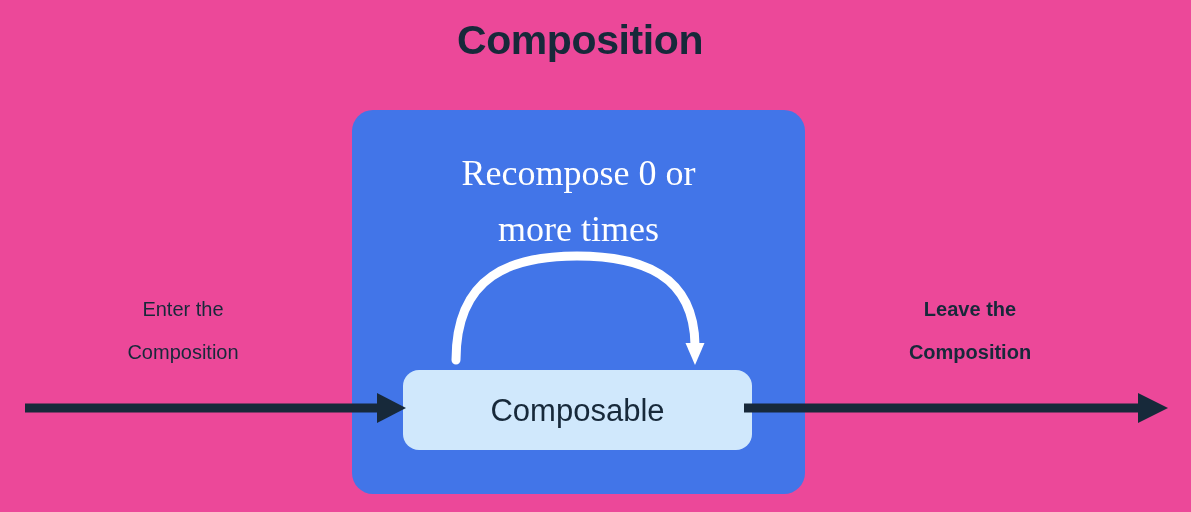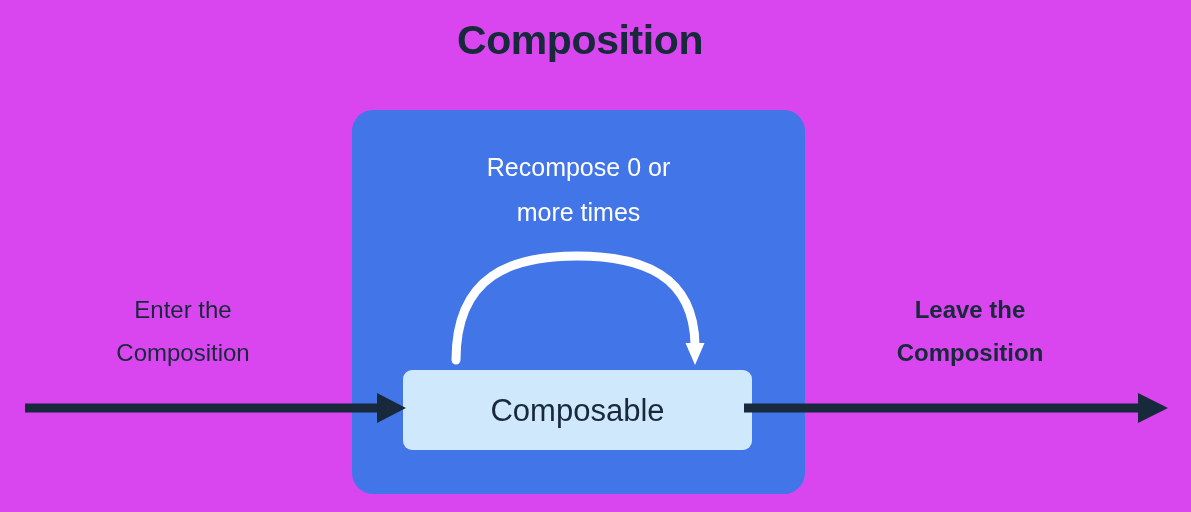--- a/index.html
+++ b/index.html
@@ -7,21 +7,21 @@
     padding: 0;
     background: #ffffff;
   }
   body {
     font-family: "Liberation Sans", sans-serif;
   }
   #canvas {
     position: relative;
     width: 1191px;
     height: 512px;
-    background: #d946ef;
+    background: #ec4899;
     overflow: hidden;
   }
 
   
   .diagram-title {
     position: absolute;
     left: 0;
     top: 18px;
     width: 1160px;
     text-align: center;
@@ -45,43 +45,44 @@
   }
 
   
   .recompose-caption {
     position: absolute;
     left: 352px;
     top: 145px;
     width: 453px;
     text-align: center;
     color: #ffffff;
-    font-size: 25px;
-    line-height: 45px;
+    font-size: 36px;
+    line-height: 56px;
     white-space: pre-line;
+    font-family: Liberation Serif, serif;
   }
 
   
   .recompose-arrow {
     position: absolute;
     left: 440px;
     top: 245px;
     width: 275px;
     height: 125px;
   }
 
   
   .composable-box {
     position: absolute;
     left: 403px;
     top: 370px;
     width: 349px;
     height: 80px;
     background: #D0E8FC;
-    border-radius: 9px;
+    border-radius: 16px;
     display: flex;
     align-items: center;
     justify-content: center;
   }
   .composable-label {
     font-size: 31px;
     color: #17293A;
     line-height: 1;
   }
 
@@ -98,21 +99,21 @@
   .flow-arrow.leave {
     left: 744px;
     top: 385px;
     width: 430px;
   }
 
   
   .side-label {
     position: absolute;
     text-align: center;
-    font-size: 24px;
+    font-size: 20px;
     line-height: 43px;
     color: #17293A;
     white-space: pre-line;
   }
   .side-label.enter-label {
     left: 33px;
     top: 288px;
     width: 300px;
   }
   .side-label.leave-label {

